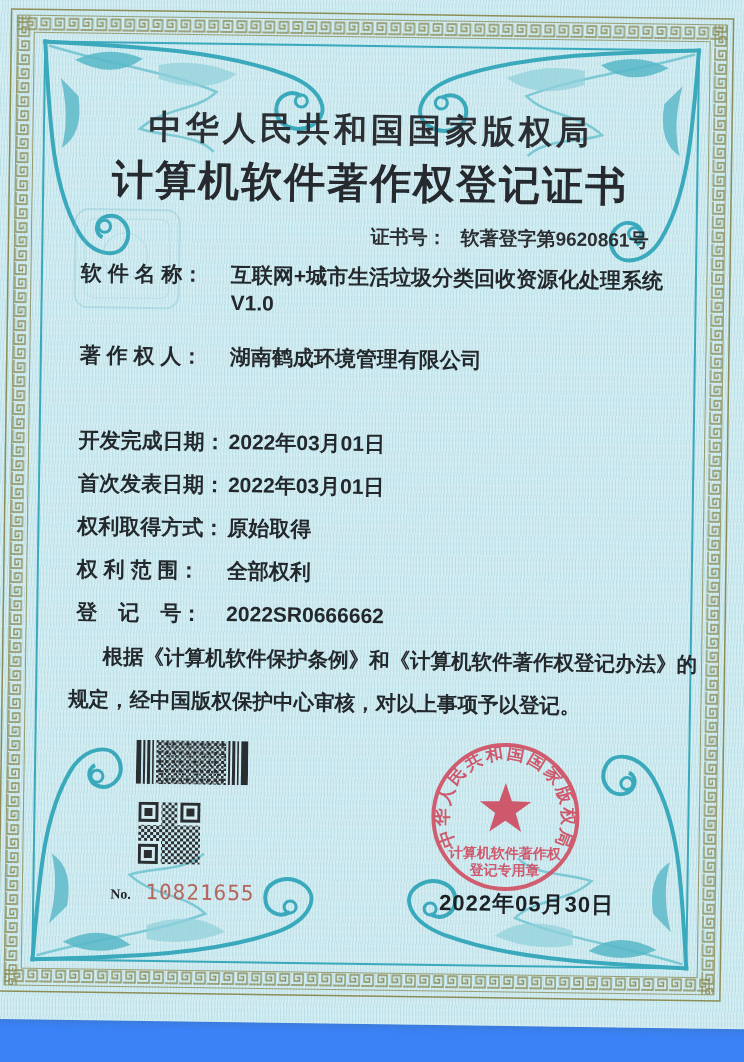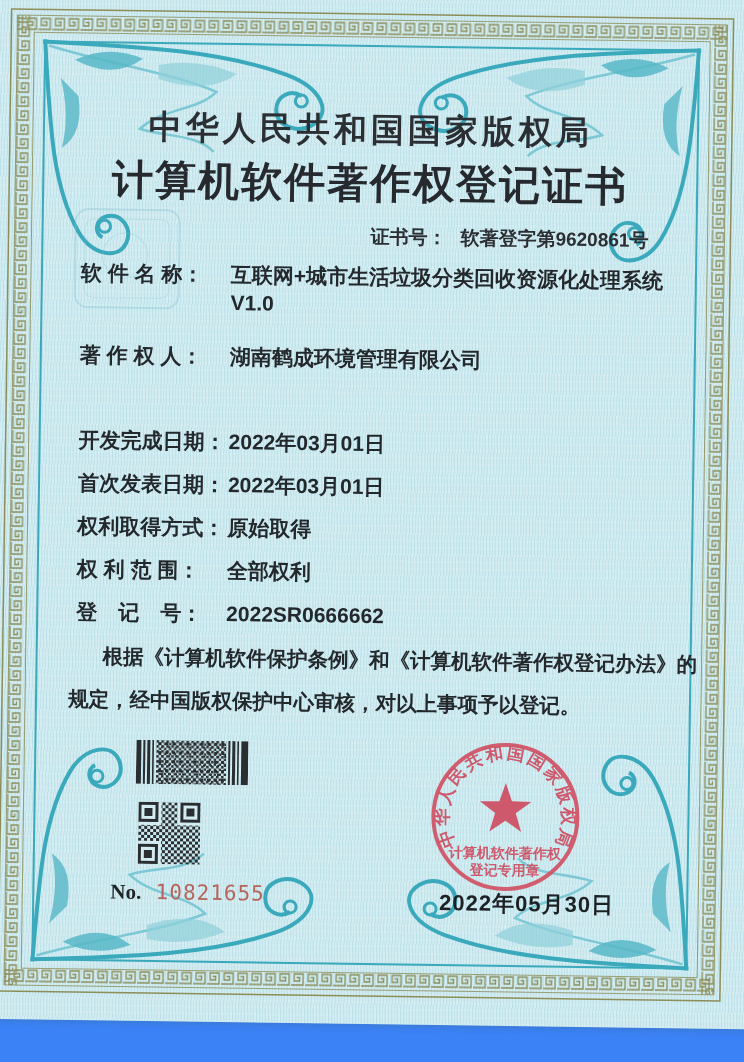--- a/index.html
+++ b/index.html
@@ -28,21 +28,21 @@
   .field-label{display:inline-block;width:150px;}
   .field-value{display:inline-block;}
   .value-line2{margin-left:150px;line-height:28px;}
   .statement{position:absolute;left:96px;top:652px;font-size:20.5px;font-weight:700;
              color:#23282c;line-height:43px;}
   .statement .l1{text-indent:34px;white-space:nowrap;}
   .statement .l2{white-space:nowrap;}
   .barcode{position:absolute;left:165px;top:757px;}
   .qrcode{position:absolute;left:168px;top:819px;}
   .serial{position:absolute;left:141px;top:897px;white-space:nowrap;}
-  .serial .prefix{font-family:"Liberation Serif",serif;font-weight:700;font-size:21px;color:#1f2326;}
+  .serial .prefix{font-family:"Liberation Serif",serif;font-weight:700;font-size:14px;color:#1f2326;}
   .serial .num{font-family:"DejaVu Sans Mono",monospace;font-size:21px;letter-spacing:1px;
                color:#b5655c;margin-left:10px;}
   .seal{position:absolute;left:450px;top:744px;opacity:.9;}
   .issue-date{position:absolute;left:470px;top:901px;font-size:22px;font-weight:700;
               letter-spacing:1px;color:#1d2124;white-space:nowrap;}
   .emboss{position:absolute;left:96px;top:226px;width:102px;height:96px;
           border:2px solid rgba(130,195,210,.45);border-radius:14px;opacity:.8;}
   .emboss .inner{position:absolute;left:8px;top:8px;right:8px;bottom:8px;
           border:1px solid rgba(130,195,210,.35);border-radius:10px;}
   .emboss .core{position:absolute;left:26px;top:22px;width:44px;height:44px;

